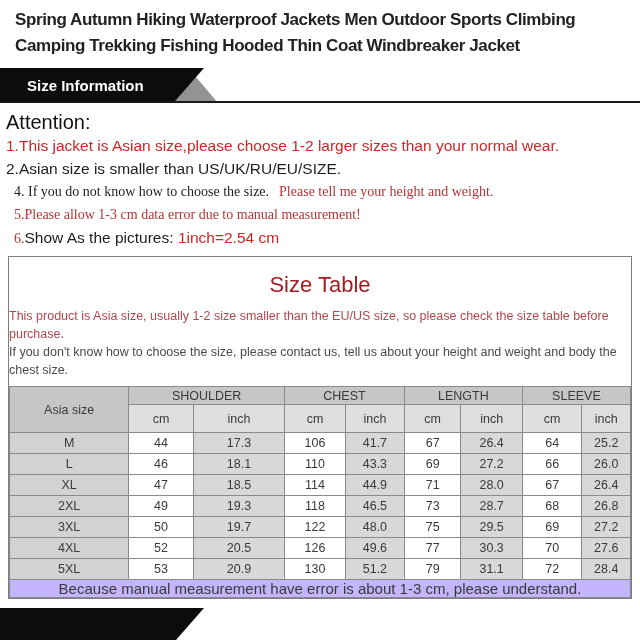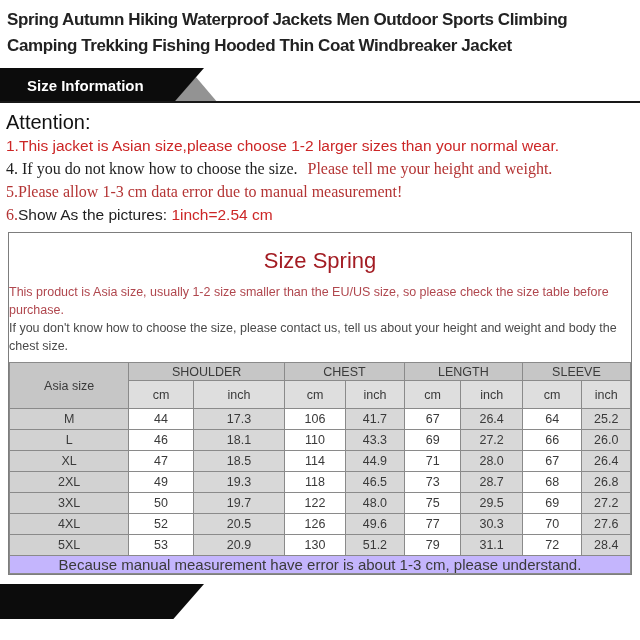--- a/index.html
+++ b/index.html
@@ -7,21 +7,21 @@
   body {
     width: 640px; height: 640px;
     font-family: "Liberation Sans", sans-serif;
     color: #1c1c1c;
     overflow: hidden;
     position: relative;
   }
 
   
   .title {
-    margin: 7px 12px 0 7px;
+    margin: 7px 12px 0 15px;
     width: 616px;
     font-size: 17px;
     line-height: 26px;
     font-weight: bold;
     letter-spacing: -0.4px;
     color: #222;
   }
 
   
   .ribbon-row { position: relative; height: 35px; margin-top: 9px; }
@@ -45,21 +45,21 @@
     font-size: 15px;
     line-height: 35px;
     padding-left: 27px;
   }
 
   
   .attention { margin: 8px 0 0 6px; }
   .attention-heading { font-size: 20px; color: #111; }
   .att-line { font-size: 15.5px; line-height: 23px; color: #1e1e1e; }
   .red-sans { color: #cc2626; }
-  .serif { font-family: "Liberation Serif", serif; font-size: 16px; }
+  .serif { font-family: "Liberation Serif", serif; font-size: 14px; margin-left: 8px; }
   .red-serif { color: #b43434; }
   .gap-left { margin-left: 10px; }
 
   
   .size-box {
     margin: 6px 8px 0 8px;
     width: 624px;
     border: 1px solid #7d7d7d;
     background: #fff;
   }
@@ -117,27 +117,28 @@
   <div class="ribbon-fold"></div>
   <div class="ribbon">
     <span>Size Information</span>
   </div>
   <div class="ribbon-line"></div>
 </div>
 
 <div class="attention">
   <div class="attention-heading">Attention:</div>
   <div class="att-line red-sans">1.This jacket is Asian size,please choose 1-2 larger sizes than your normal wear.</div>
+  <div class="att-line">2.Asian size is smaller than US/UK/RU/EU/SIZE.</div>
   <div class="att-line serif"><span>4. If you do not know how to choose the size.</span><span class="red-serif gap-left">Please tell me your height and weight.</span></div>
   <div class="att-line serif red-serif">5.Please allow 1-3 cm data error due to manual measurement!</div>
   <div class="att-line"><span class="serif red-serif">6.</span><span>Show As the pictures:</span>&nbsp;<span class="red-sans">1inch=2.54 cm</span></div>
 </div>
 
 <div class="size-box">
-  <div class="st-title">Size Spring</div>
+  <div class="st-title">Size Table</div>
   <div class="st-note st-note-red">This product is Asia size, usually 1-2 size smaller than the EU/US size, so please check the size table before purchase.</div>
   <div class="st-note st-note-black">If you don't know how to choose the size, please contact us, tell us about your height and weight and body the chest size.</div>
 
   <table class="sizes">
     <colgroup>
       <col class="col-size">
         <col class="col-sh-cm">
         <col class="col-sh-in">
       <col class="col-ch-cm">
         <col class="col-ch-in">

